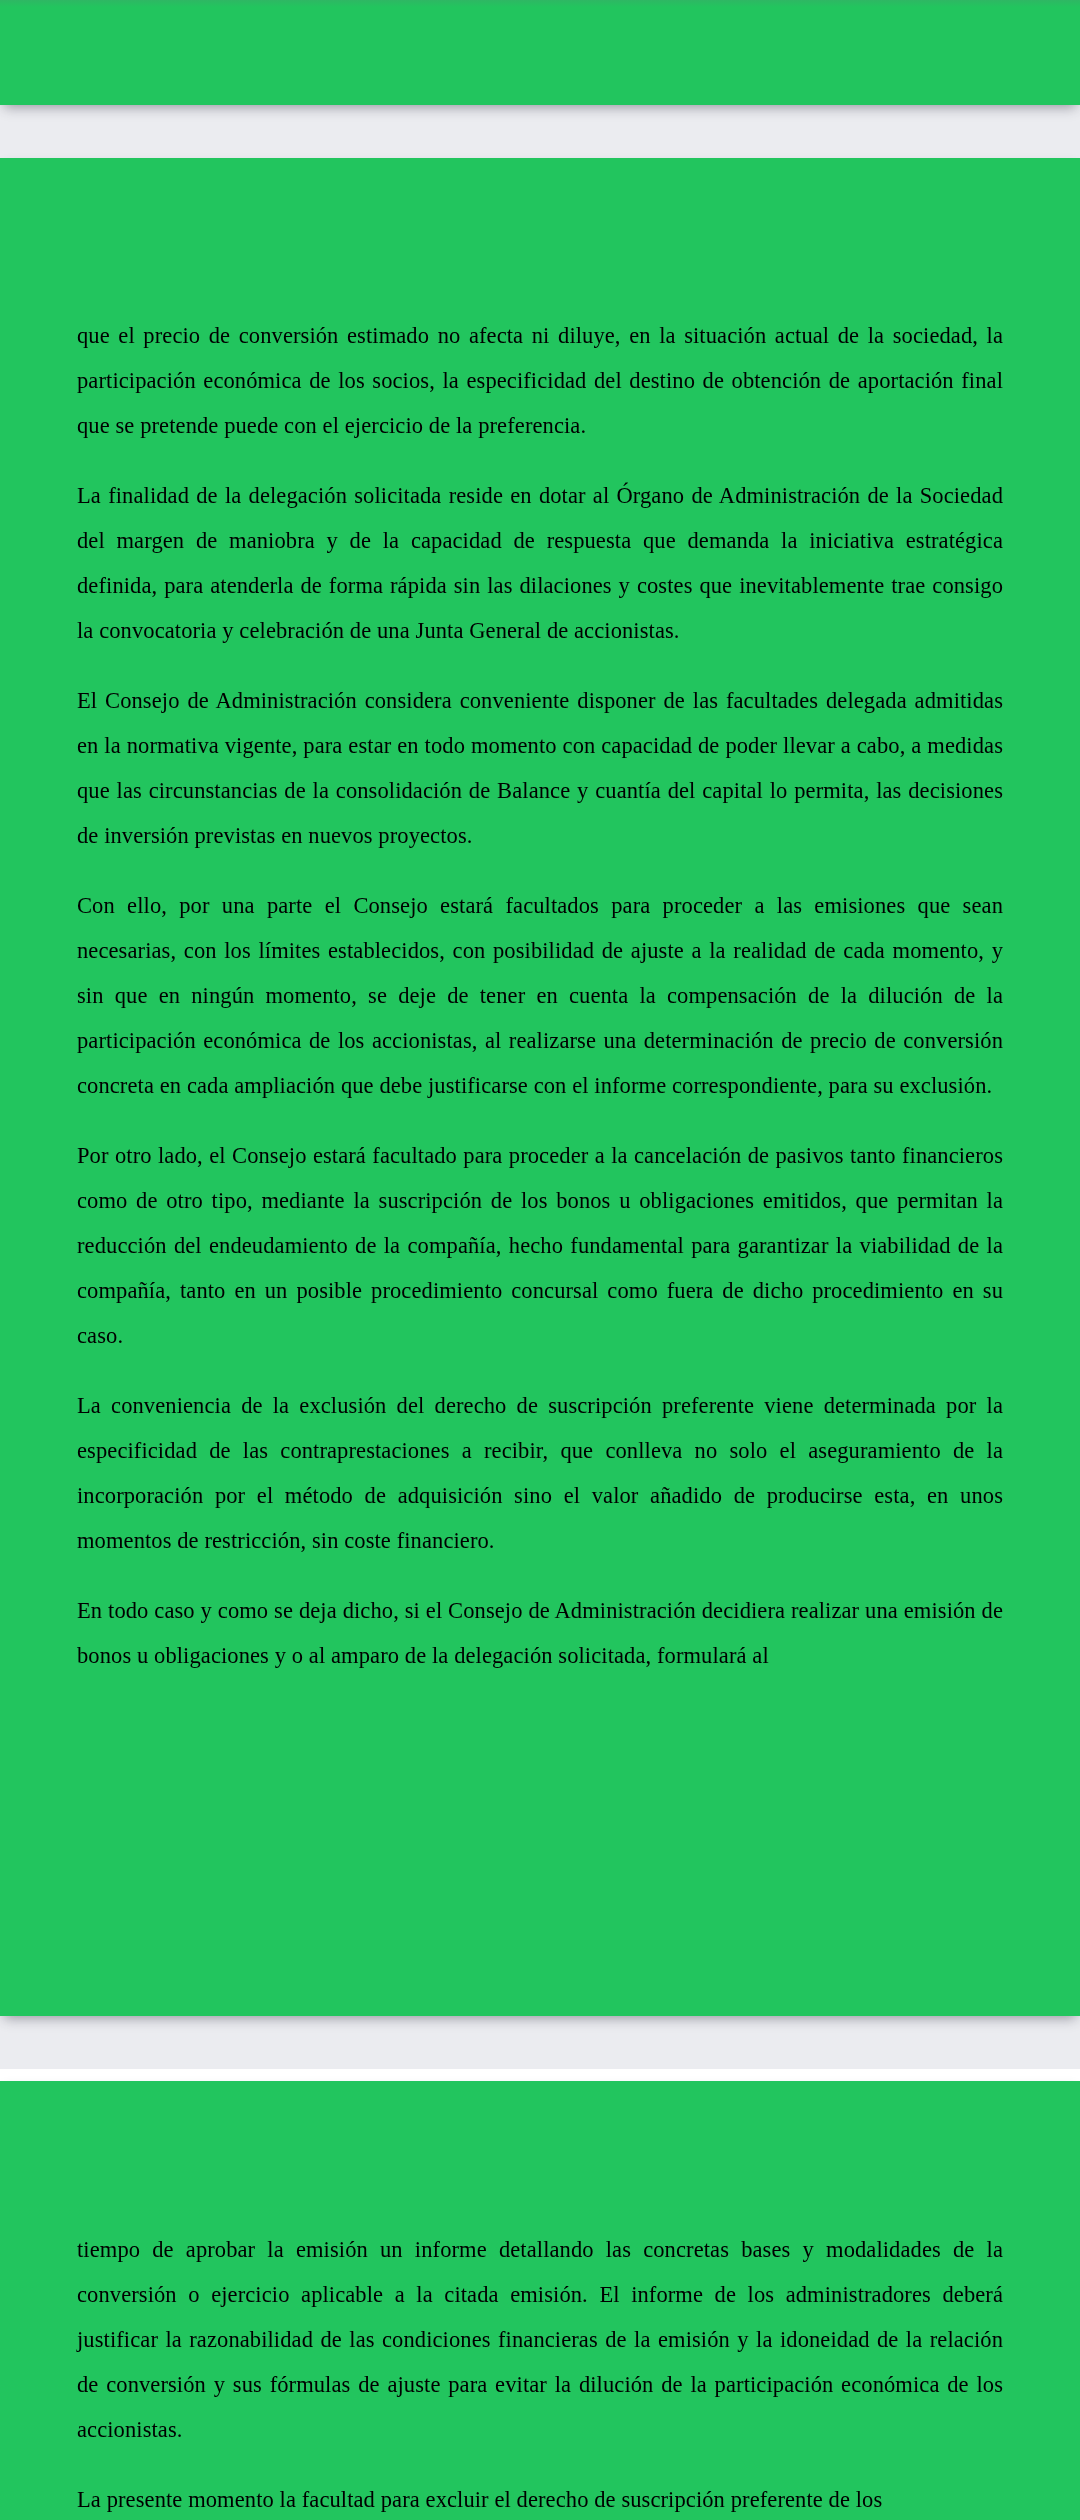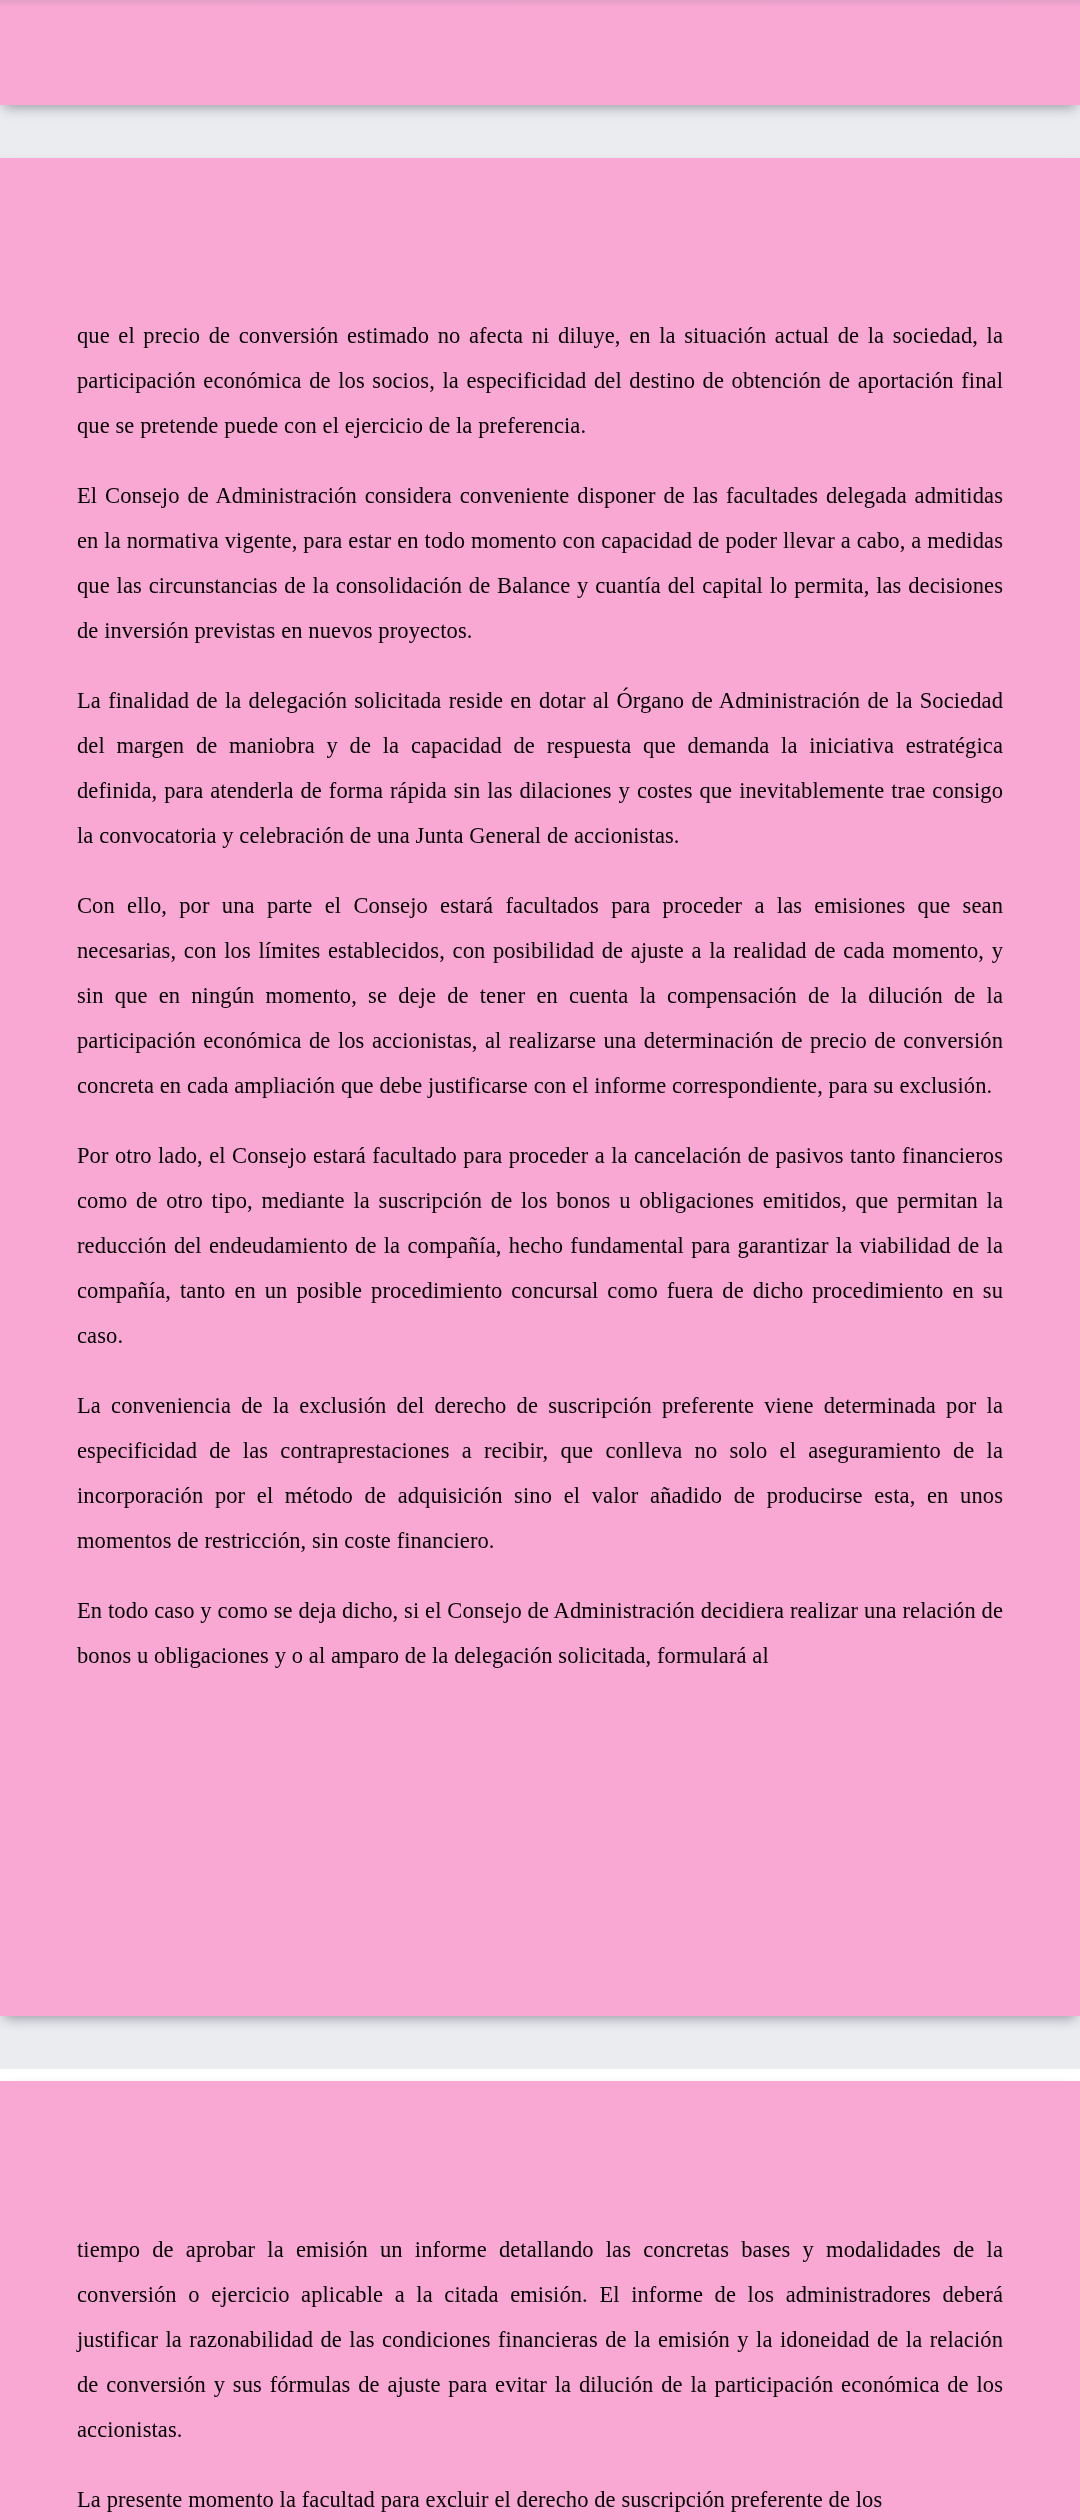--- a/index.html
+++ b/index.html
@@ -22,21 +22,21 @@
   
   .page-separator {
     position: relative;
     z-index: 0;
     height: 53px;
     background: #ebecf0;
   }
   .page {
     position: relative;
     z-index: 1;
-    background: #f9a8d4;
+    background: #22c55e;
     box-shadow: 0 6px 12px -4px rgba(45, 45, 60, 0.45);
     box-sizing: border-box;
     overflow: hidden;
   }
   .page-prev {
     height: 105px;
   }
   .page-current {
     height: 1858px;
     padding: 155px 77px 0 77px;
@@ -73,26 +73,26 @@
 <body>
 
 <main class="viewer">
 
   <section class="page page-prev"></section>
 
   <div class="page-separator"></div>
 
   <section class="page page-current">
     <p class="para">que el precio de conversión estimado no afecta ni diluye, en la situación actual de la sociedad, la participación económica de los socios, la especificidad del destino de obtención de aportación final que se pretende puede con el ejercicio de la preferencia.</p>
+    <p class="para">La finalidad de la delegación solicitada reside en dotar al Órgano de Administración de la Sociedad del margen de maniobra y de la capacidad de respuesta que demanda la iniciativa estratégica definida, para atenderla de forma rápida sin las dilaciones y costes que inevitablemente trae consigo la convocatoria y celebración de una Junta General de accionistas.</p>
     <p class="para">El Consejo de Administración considera conveniente disponer de las facultades delegada admitidas en la normativa vigente, para estar en todo momento con capacidad de poder llevar a cabo, a medidas que las circunstancias de la consolidación de Balance y cuantía del capital lo permita, las decisiones de inversión previstas en nuevos proyectos.</p>
-    <p class="para">La finalidad de la delegación solicitada reside en dotar al Órgano de Administración de la Sociedad del margen de maniobra y de la capacidad de respuesta que demanda la iniciativa estratégica definida, para atenderla de forma rápida sin las dilaciones y costes que inevitablemente trae consigo la convocatoria y celebración de una Junta General de accionistas.</p>
     <p class="para">Con ello, por una parte el Consejo estará facultados para proceder a las emisiones que sean necesarias, con los límites establecidos, con posibilidad de ajuste a la realidad de cada momento, y sin que en ningún momento, se deje de tener en cuenta la compensación de la dilución de la participación económica de los accionistas, al realizarse una determinación de precio de conversión concreta en cada ampliación que debe justificarse con el informe correspondiente, para su exclusión.</p>
     <p class="para">Por otro lado, el Consejo estará facultado para proceder a la cancelación de pasivos tanto financieros como de otro tipo, mediante la suscripción de los bonos u obligaciones emitidos, que permitan la reducción del endeudamiento de la compañía, hecho fundamental para garantizar la viabilidad de la compañía, tanto en un posible procedimiento concursal como fuera de dicho procedimiento en su caso.</p>
     <p class="para">La conveniencia de la exclusión del derecho de suscripción preferente viene determinada por la especificidad de las contraprestaciones a recibir, que conlleva no solo el aseguramiento de la incorporación por el método de adquisición sino el valor añadido de producirse esta, en unos momentos de restricción, sin coste financiero.</p>
-    <p class="para">En todo caso y como se deja dicho, si el Consejo de Administración decidiera realizar una relación de bonos u obligaciones y o al amparo de la delegación solicitada, formulará al</p>
+    <p class="para">En todo caso y como se deja dicho, si el Consejo de Administración decidiera realizar una emisión de bonos u obligaciones y o al amparo de la delegación solicitada, formulará al</p>
   </section>
 
   <div class="page-separator"></div>
 
   <section class="page page-next">
     <p class="para">tiempo de aprobar la emisión un informe detallando las concretas bases y modalidades de la conversión o ejercicio aplicable a la citada emisión. El informe de los administradores deberá justificar la razonabilidad de las condiciones financieras de la emisión y la idoneidad de la relación de conversión y sus fórmulas de ajuste para evitar la dilución de la participación económica de los accionistas.</p>
     <p class="para">La presente momento la facultad para excluir el derecho de suscripción preferente de los</p>
   </section>
 
   <div class="top-shadow"></div>

